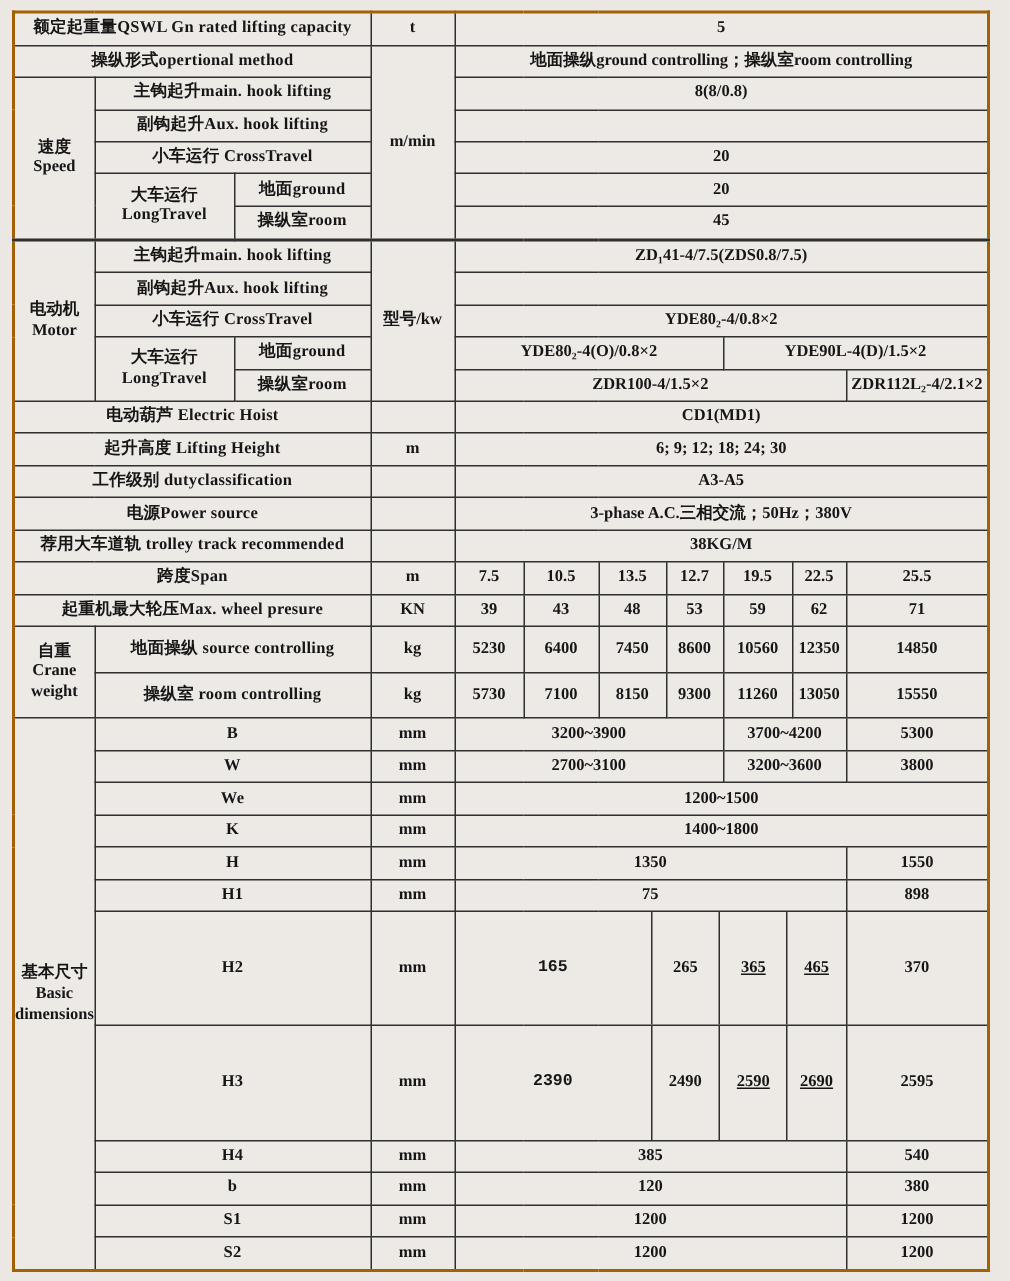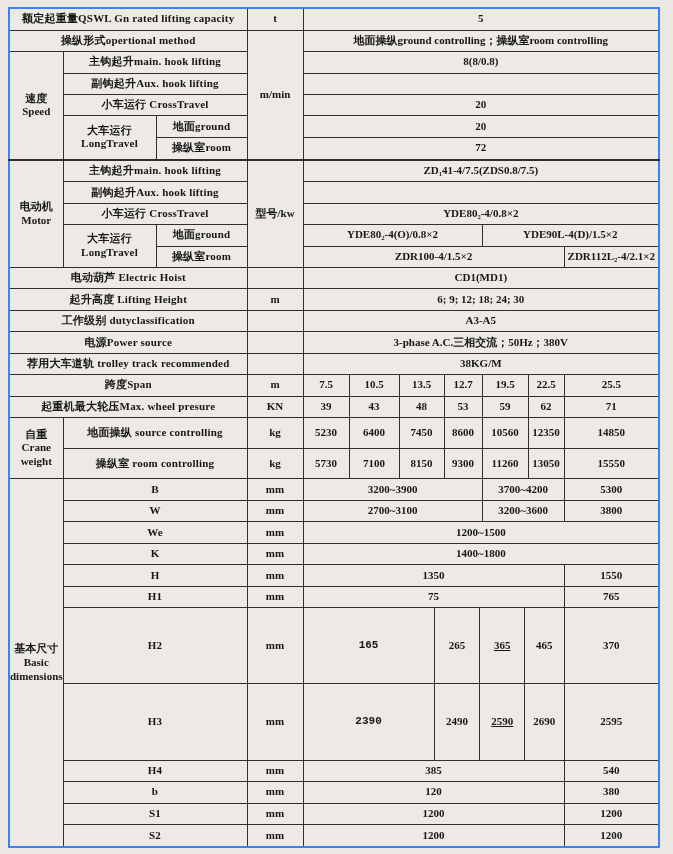--- a/index.html
+++ b/index.html
@@ -4,42 +4,42 @@
 <style>
   html,body{margin:0;padding:0;}
   body{
     width:673px;height:854px;position:relative;
     background:#ebe8e4;
     font-family:"Liberation Serif","DejaVu Serif",serif;
   }
   table.spec{
     position:absolute;left:8px;top:7px;width:650px;height:841px;
     border-collapse:collapse;table-layout:fixed;
-    border:2px solid #3b82f6;
+    border:2px solid #a16207;
     background:#edeae6;
   }
   td{
     border:1px solid #2f2f2f;
     text-align:center;vertical-align:middle;
     font-weight:bold;font-size:11px;color:#161616;
     padding:0 1px;line-height:1.25;white-space:pre-line;
     overflow:visible;
   }
   tr.sep td{border-top-width:2px;}
   td.grp{font-size:11px;padding:0;}
   td.lab{letter-spacing:.2px;}
   td.unit{font-family:"Liberation Serif","DejaVu Serif",serif;}
   td.nested{padding:0;}
   .nflex{display:flex;width:100%;height:100%;min-height:24px;align-items:stretch;}
   .ncell{display:flex;align-items:center;justify-content:center;border-right:1px solid #2f2f2f;}
   .ncell:last-child{border-right:none;}
   .n50{flex:0 0 50%;font-family:Liberation Mono, monospace;}
   .n17a{flex:0 0 17.2%;text-align:right;}
   .n17b{flex:0 0 16.9%;text-decoration:underline;}
-  .n16{flex:1 1 auto;}
+  .n16{flex:1 1 auto;text-decoration:underline;}
 </style>
 </head>
 <body>
 
 <table class="spec">
   <colgroup>
     <col style="width:54px">
       <col style="width:93px">
       <col style="width:91px">
       <col style="width:56px">
@@ -84,21 +84,21 @@
 
   <tr>
     <td rowspan="2" class="lab">大车运行
 LongTravel</td>
     <td class="lab">地面ground</td>
     <td colspan="7">20</td>
   </tr>
 
   <tr>
     <td class="lab">操纵室room</td>
-    <td colspan="7">72</td>
+    <td colspan="7">45</td>
   </tr>
 
   <tr class="sep">
     <td class="grp" rowspan="5">电动机
 Motor</td>
     <td colspan="2" class="lab">主钩起升main. hook lifting</td>
     <td class="unit" rowspan="5">型号/kw</td>
     <td colspan="7">ZD₁41-4/7.5(ZDS0.8/7.5)</td>
   </tr>
 
@@ -241,21 +241,21 @@
     <td colspan="2" class="lab">H</td>
     <td class="unit">mm</td>
     <td colspan="6">1350</td>
     <td>1550</td>
   </tr>
 
   <tr>
     <td colspan="2" class="lab">H1</td>
     <td class="unit">mm</td>
     <td colspan="6">75</td>
-    <td>765</td>
+    <td>898</td>
   </tr>
 
   <tr>
     <td colspan="2" class="lab">H2</td>
     <td class="unit">mm</td>
     <td colspan="6" class="nested">
       <div class="nflex">
         <div class="ncell n50">165</div>
         <div class="ncell n17a">265</div>
         <div class="ncell n17b">365</div>

